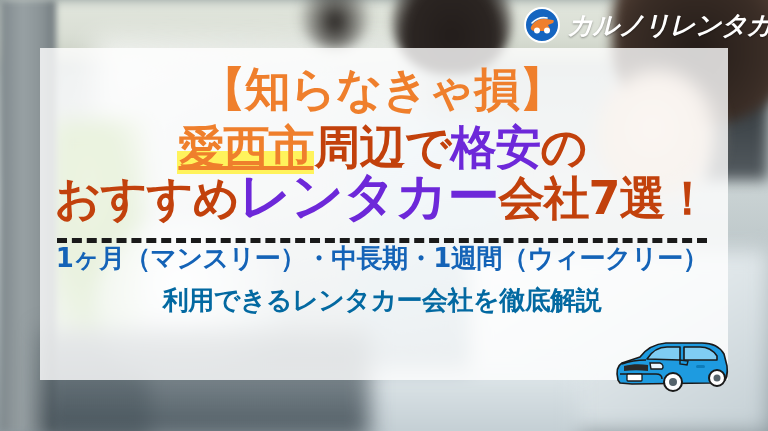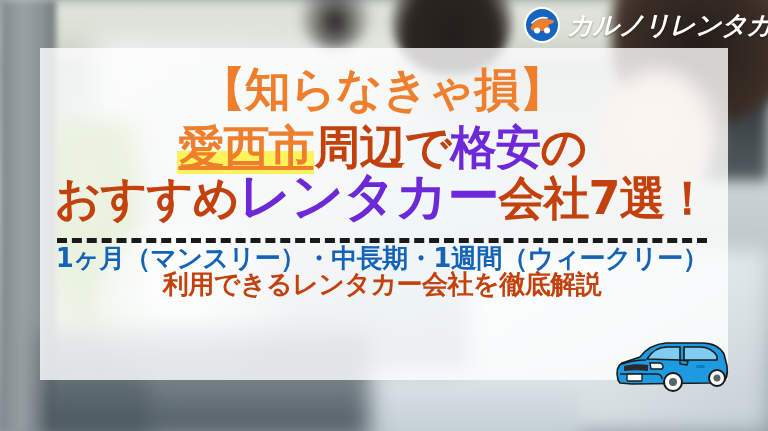--- a/index.html
+++ b/index.html
@@ -168,21 +168,21 @@
 
   .rule{
     margin-top:16px;width:650px;height:0;
     border-top:5px dashed #1a1a1a;
   }
 
   .sub1{
     margin-top:2px;font-size:26px;color:#1463b7;letter-spacing:-.5px;
   }
   .sub2{
-    margin-top:0;font-size:26px;color:#c2410c;letter-spacing:-.5px;
+    margin-top:16px;font-size:26px;color:#0369a1;letter-spacing:-.5px;
   }
 
   
   .car{
     position:absolute;left:610px;top:330px;width:120px;height:66px;z-index:7;
   }
 </style>
 </head>
 <body>
 

